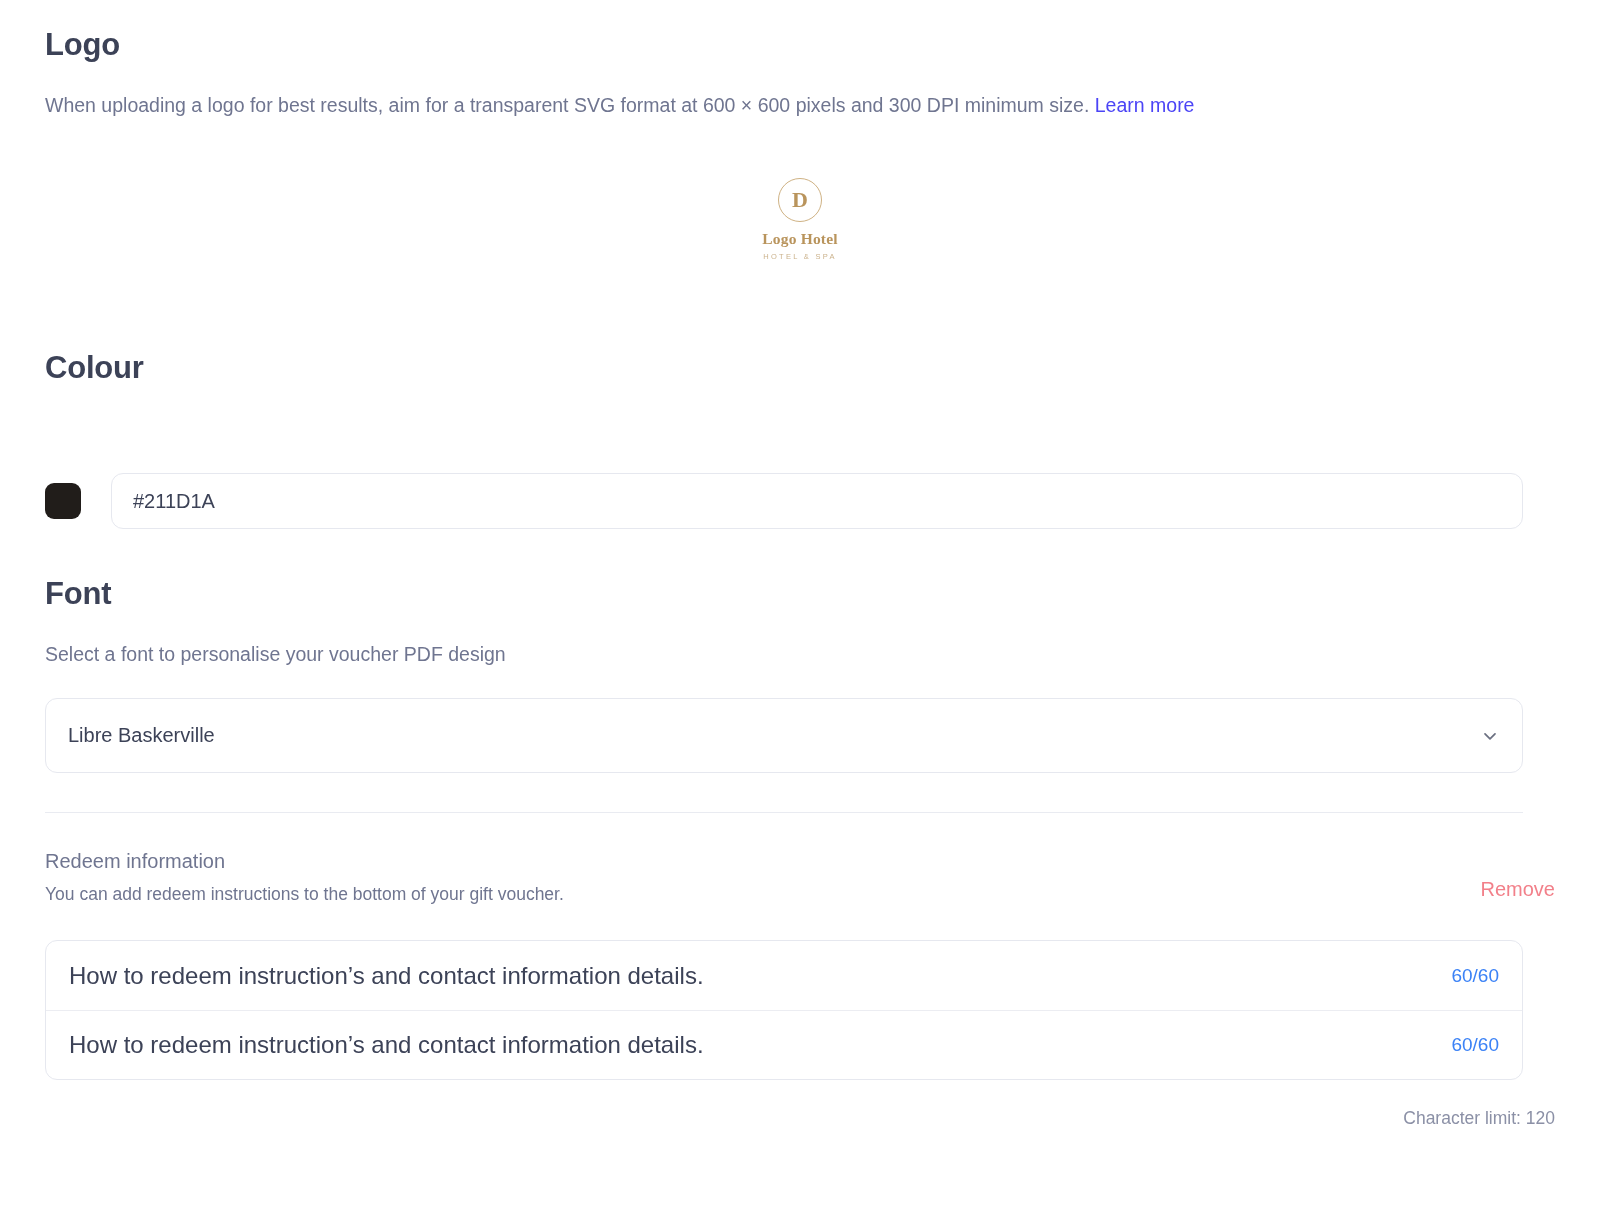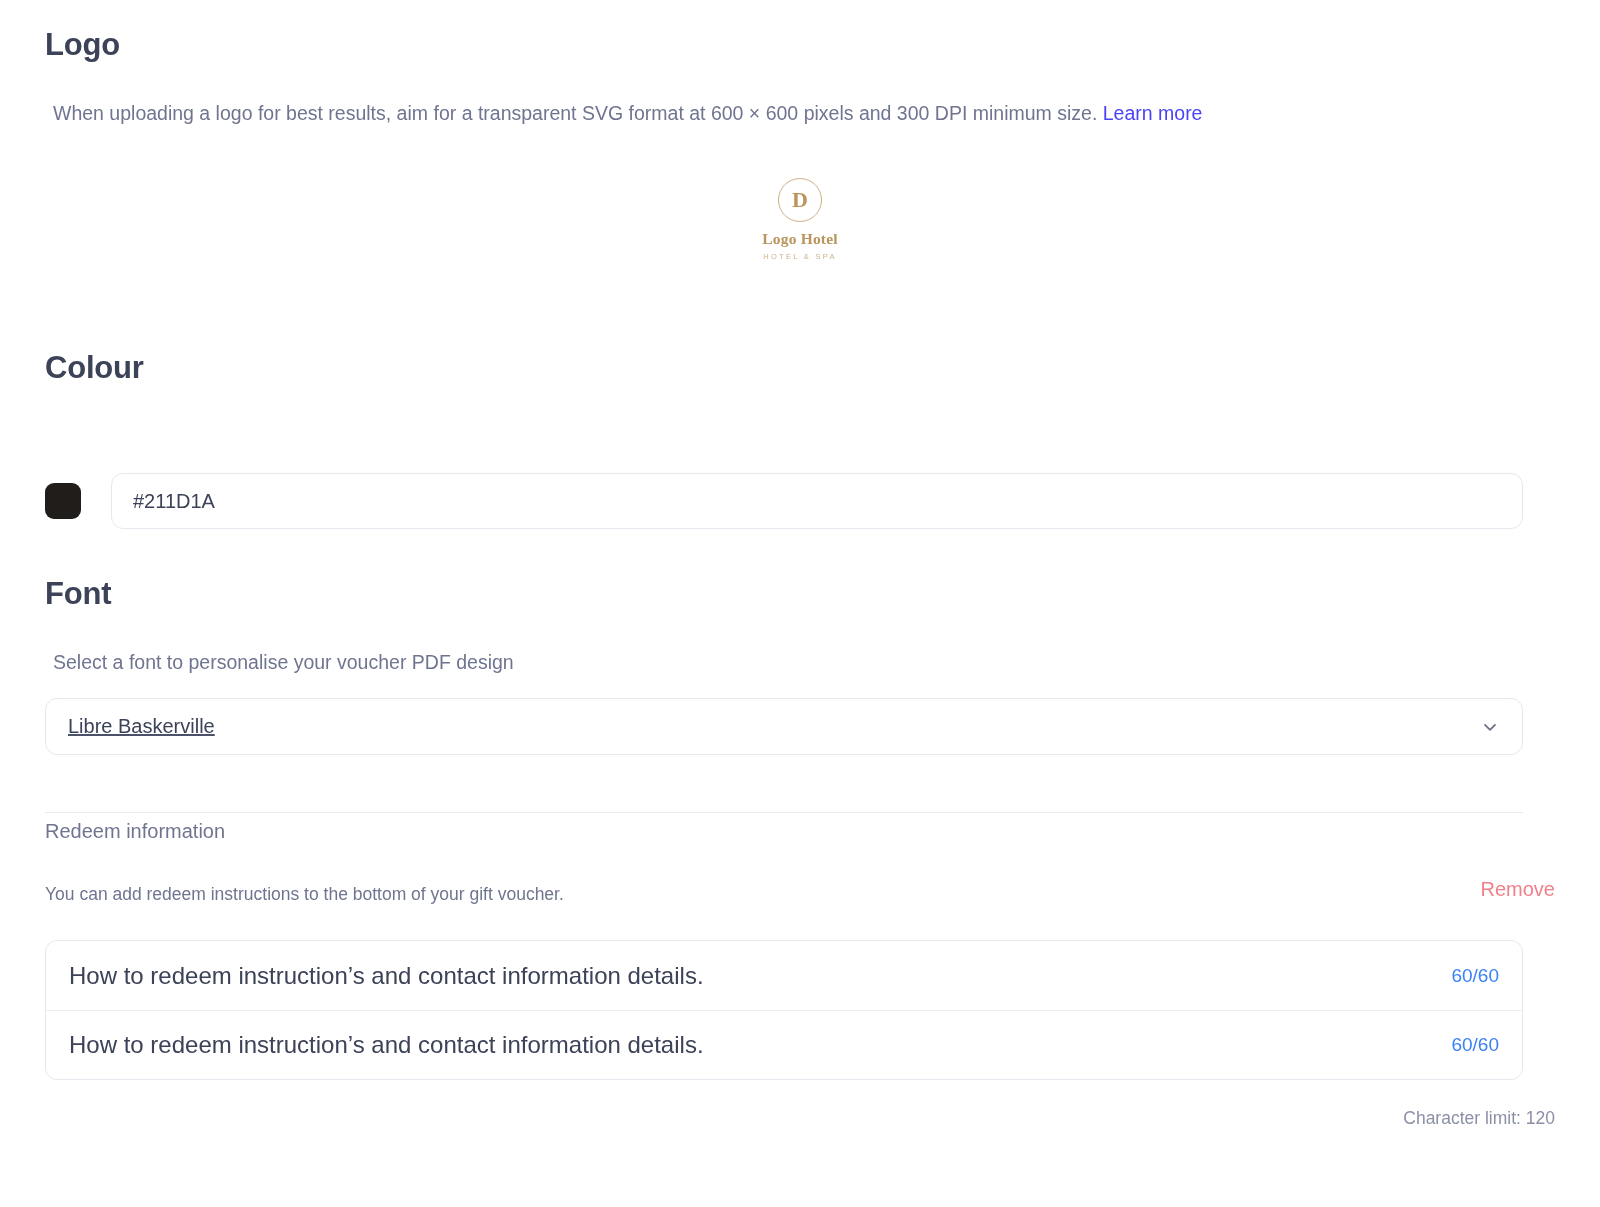--- a/index.html
+++ b/index.html
@@ -28,21 +28,21 @@
     font-size: 31px;
     font-weight: bold;
     color: #3c4257;
     letter-spacing: -0.2px;
     margin: 0;
   }
   .section-sub {
     font-size: 19.5px;
     font-weight: normal;
     color: #6f7590;
-    margin: 8px;
+    margin: 0;
     line-height: 1.4;
   }
   .link {
     color: #4b44f6;
     text-decoration: none;
     cursor: pointer;
   }
 
   
   .logo-wrap {
@@ -120,29 +120,28 @@
     display: flex;
     align-items: center;
   }
 
   
   .select-box {
     position: absolute;
     left: 45px;
     top: 698px;
     width: 1478px;
-    height: 57px;
+    height: 75px;
     border: 1px solid #e6e8ef;
     border-radius: 12px;
     background: #ffffff;
     display: flex;
     align-items: center;
     padding: 0 22px;
     cursor: pointer;
-    text-decoration: underline;
   }
   .select-value {
     flex: 1 1 auto;
     font-size: 20px;
     color: #3c4257;
   }
   .chev { display:block; width: 20px; height: 20px; }
 
   
   .divider {
@@ -151,21 +150,21 @@
     top: 812px;
     width: 1478px;
     height: 1px;
     background: #e9ebf1;
   }
 
   
   .redeem-label {
     position: absolute;
     left: 45px;
-    top: 820px;
+    top: 850px;
     font-size: 20px;
     color: #6f7590;
   }
   .redeem-help {
     position: absolute;
     left: 45px;
     top: 884px;
     font-size: 17.5px;
     color: #6f7590;
   }

